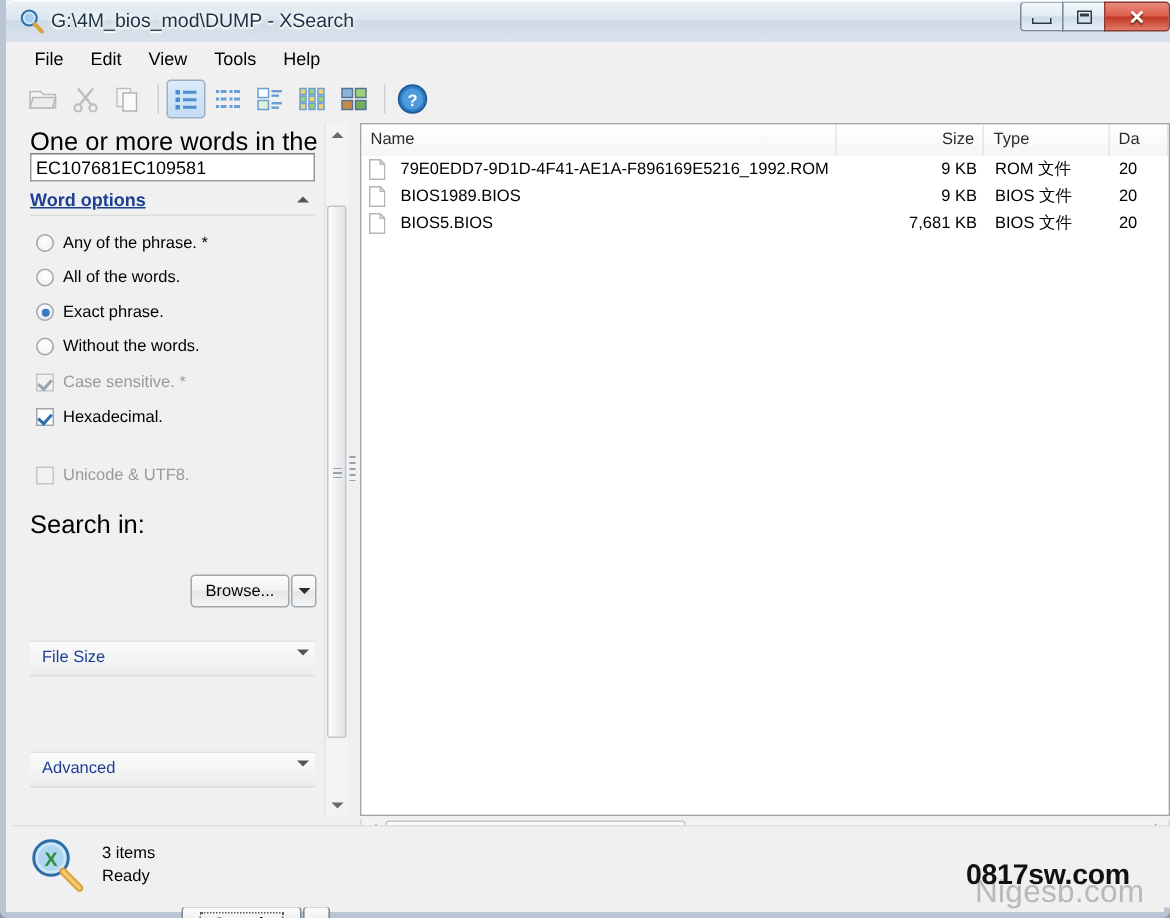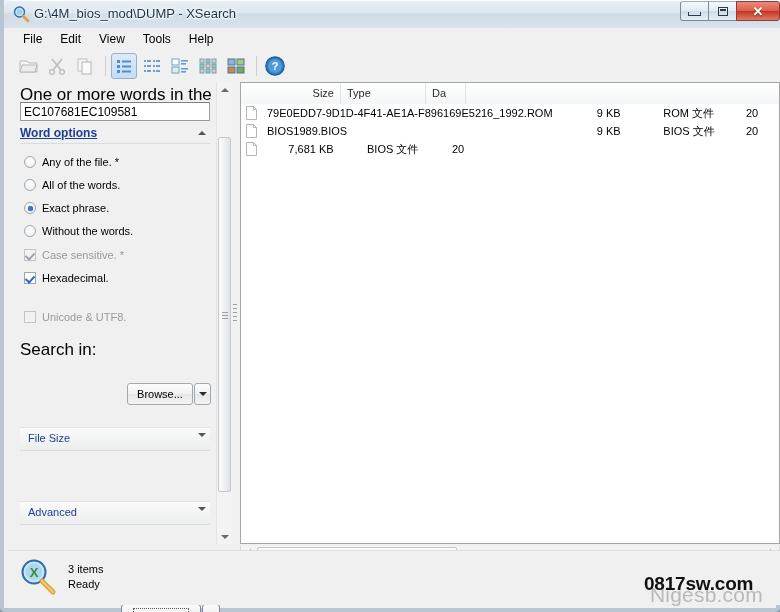--- a/index.html
+++ b/index.html
@@ -194,21 +194,21 @@
     position:absolute;left:0;top:0;right:0;height:21px;
     background:linear-gradient(to bottom,#ffffff,#f3f5f7);
     border-bottom:1px solid #d8dadc;display:flex;
   }
   .col{position:relative;height:21px;line-height:21px;font-size:11px;color:#2b2b2b;box-sizing:border-box;
        border-right:1px solid #e2e4e6;padding:0 6px;white-space:nowrap;overflow:hidden;}
   .col.right{text-align:right;}
   #lv-body{position:absolute;left:0;top:21px;right:0;bottom:0;background:#fff;}
   .row{height:18px;display:flex;align-items:center;font-size:11px;color:#000;}
   .cell{height:18px;line-height:18px;box-sizing:border-box;padding:0 6px;white-space:nowrap;overflow:hidden;}
-  .cell.right{text-align:center;}
+  .cell.right{text-align:right;}
   .fileicon{width:11px;height:14px;margin-left:5px;margin-right:4px;flex:none;}
   #lv-vline1{position:absolute;top:21px;bottom:0;width:1px;background:#eceef0;}
   #lv-vline2{position:absolute;top:21px;bottom:0;width:1px;background:#eceef0;}
   #lv-vline3{position:absolute;top:21px;bottom:0;width:1px;background:#eceef0;}
 
   
   #lv-hsb{
     position:absolute;left:232px;top:464px;width:540px;height:16px;box-sizing:border-box;
     background:#f3f3f3;border:1px solid #d6d6d6;border-top:0;
   }
@@ -364,21 +364,21 @@
       <input id="words-input" value="EC107681EC109581" style="">
 
       <div id="wordopts">
         <div id="wordopts-link">Word options</div>
         <div class="chev up"></div>
       </div>
       <div id="wordopts-rule"></div>
 
       <div class="opt" style="top:72px;">
         <span class="radio"></span>
-        <span class="t">Any of the file. *</span>
+        <span class="t">Any of the phrase. *</span>
       </div>
       <div class="opt" style="top:95px;">
         <span class="radio"></span>
         <span class="t">All of the words.</span>
       </div>
       <div class="opt" style="top:118px;">
         <span class="radio on"></span>
         <span class="t">Exact phrase.</span>
       </div>
       <div class="opt" style="top:141px;">
@@ -427,20 +427,21 @@
         <span class="tri-down-s"></span>
       </div>
     </div>
 
     <div id="splitter">
       <span class="grip"></span>
     </div>
 
     <div id="listview">
       <div id="lv-header">
+        <div class="col" style="width:325px;">Name</div>
         <div class="col right" style="width:100px;">Size</div>
         <div class="col" style="width:85px;">Type</div>
         <div class="col" style="width:40px;">Da</div>
       </div>
       <div id="lv-vline1" style="left:325px;"></div>
       <div id="lv-vline2" style="left:425px;"></div>
       <div id="lv-vline3" style="left:510px;"></div>
 
       <div id="lv-body">
 
@@ -464,20 +465,21 @@
           <div class="cell right" style="width:100px;">9 KB</div>
           <div class="cell" style="width:85px;">BIOS 文件</div>
           <div class="cell" style="width:40px;">20</div>
         </div>
 
         <div class="row">
           <svg class="fileicon" viewBox="0 0 11 14">
             <path d="M0.5 0.5h7l3 3v10H0.5z" fill="#fff" stroke="#b6b6b6"></path>
             <path d="M7.5 0.5v3h3" fill="none" stroke="#b6b6b6"></path>
           </svg>
+          <div class="cell" style="width:309px;">BIOS5.BIOS</div>
           <div class="cell right" style="width:100px;">7,681 KB</div>
           <div class="cell" style="width:85px;">BIOS 文件</div>
           <div class="cell" style="width:40px;">20</div>
         </div>
 
       </div>
     </div>
 
     <div id="search-btn">
       <span class="inner">Search</span>

